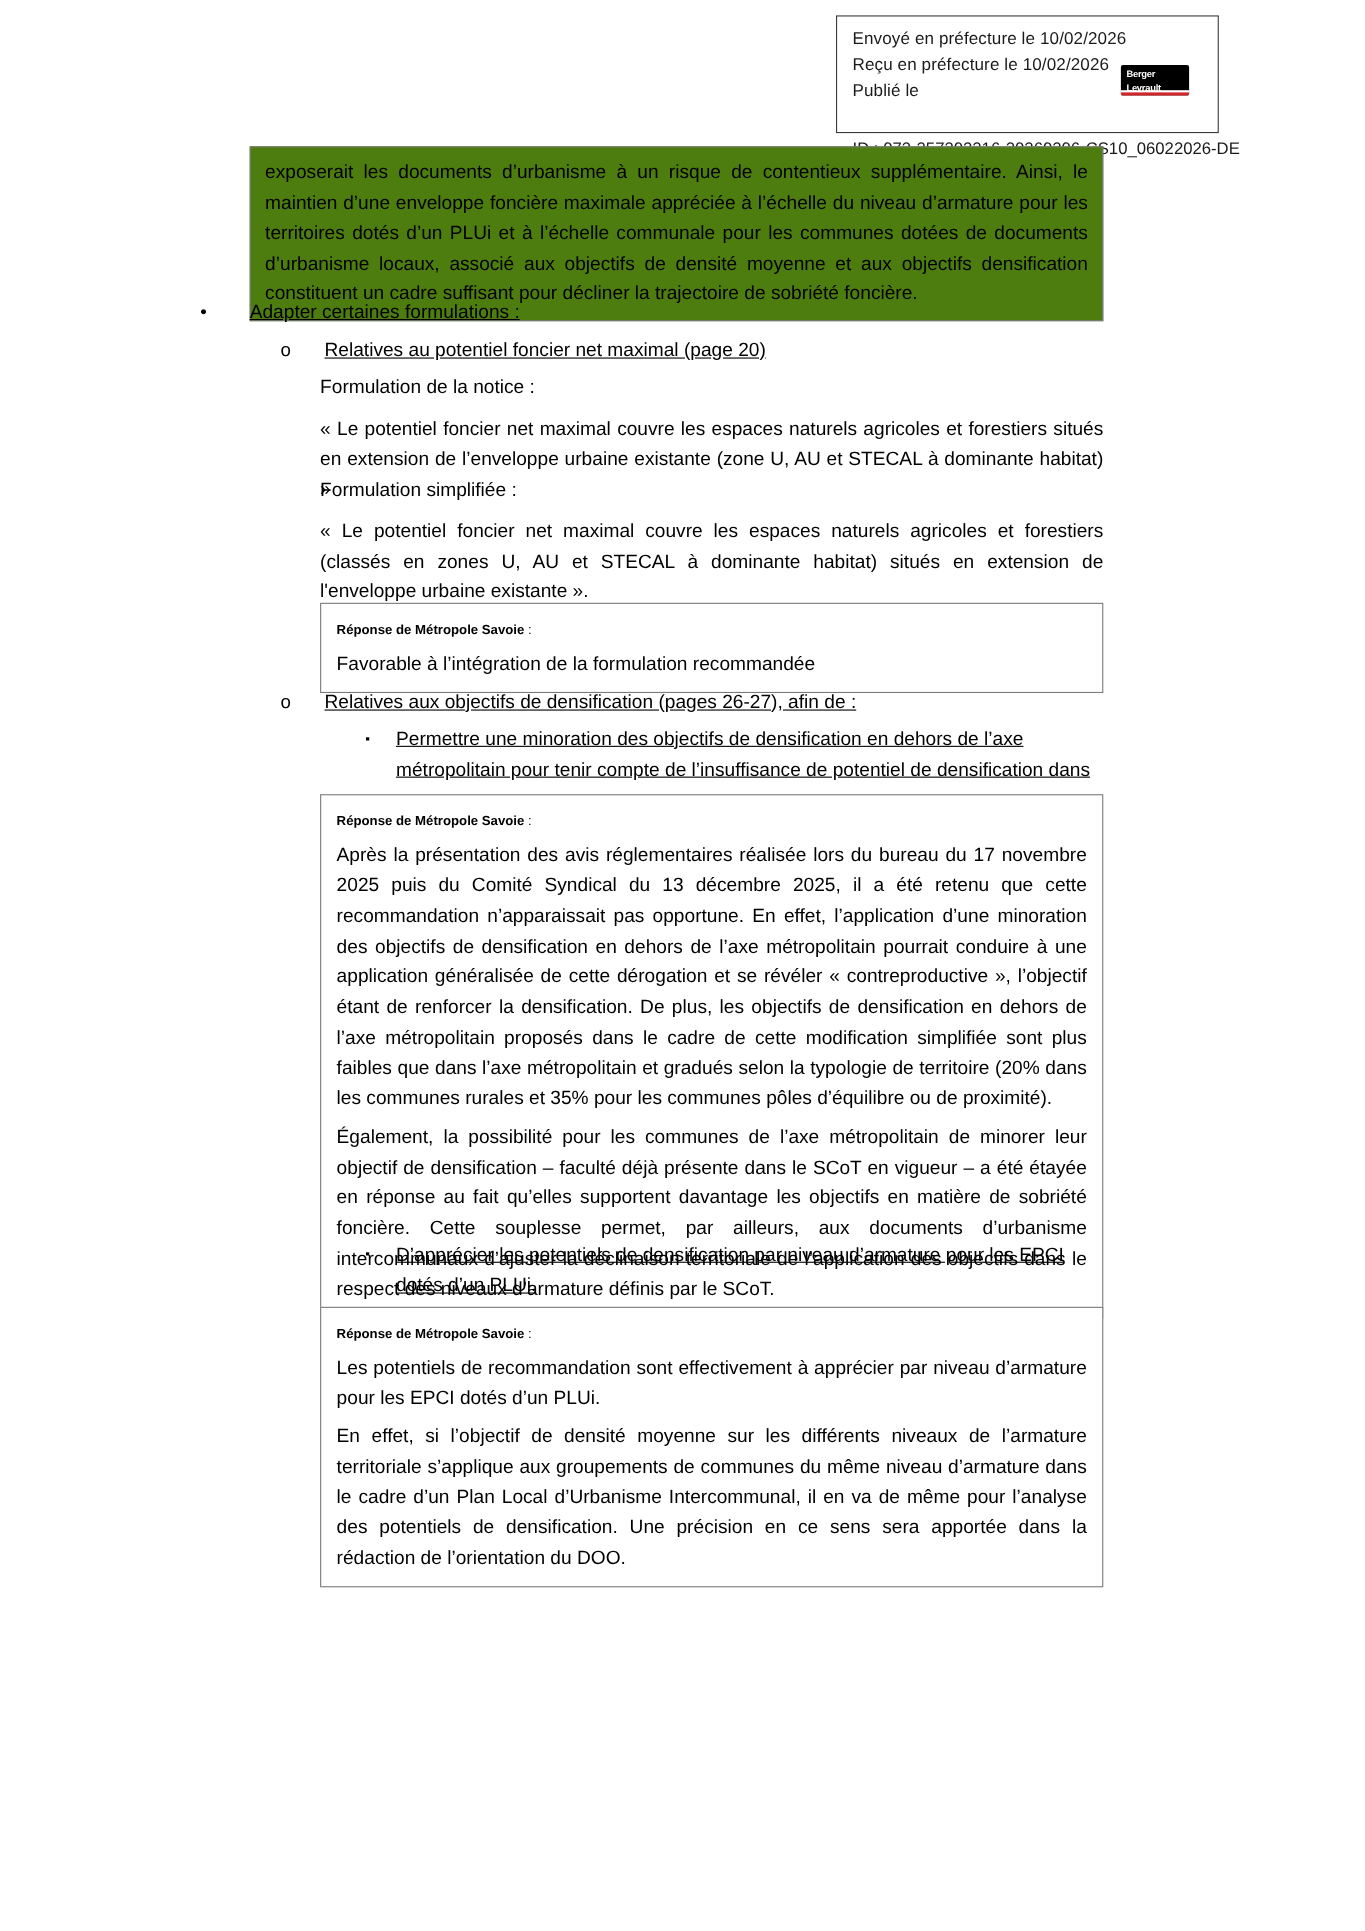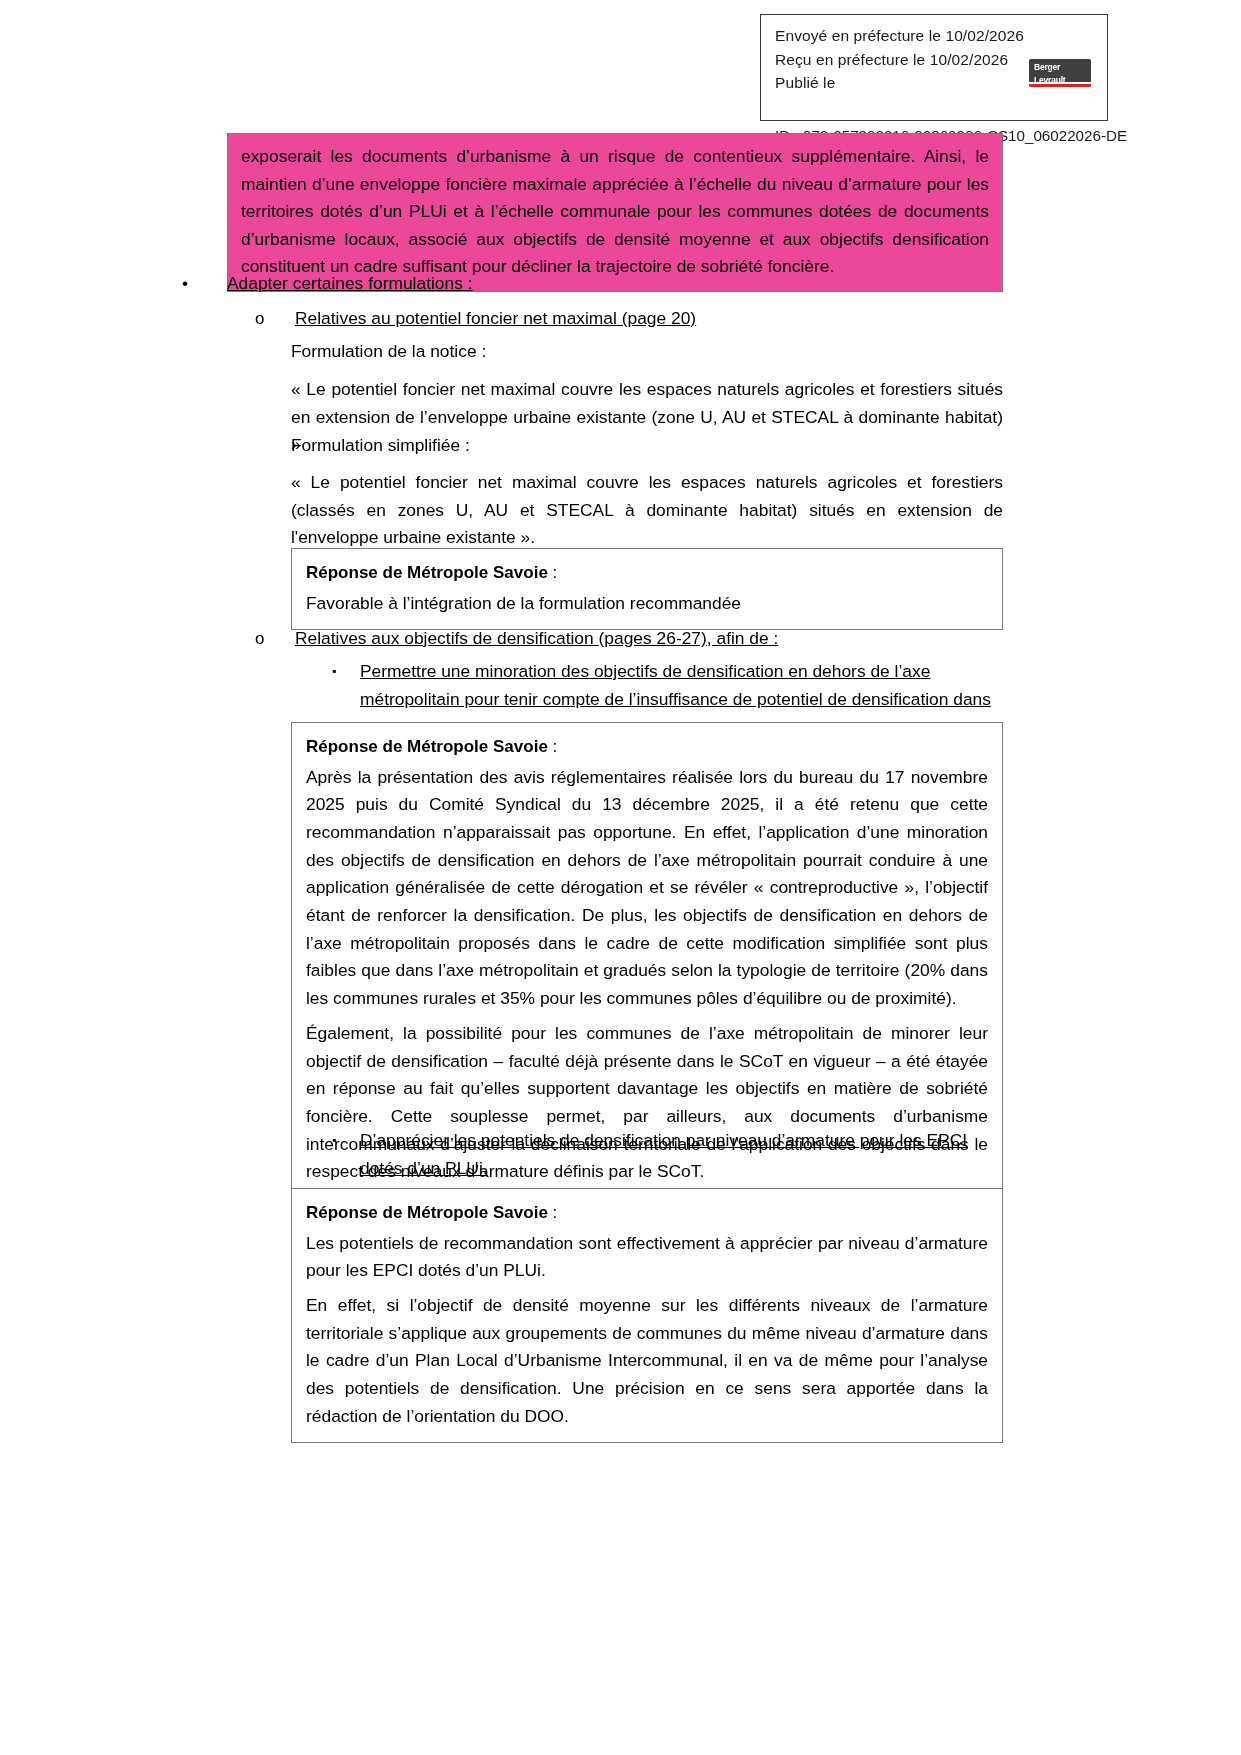--- a/index.html
+++ b/index.html
@@ -43,25 +43,25 @@
   }
   .stamp-id {
     font-size: 15.2px;
     line-height: 23px;
     color: #1a1a1a;
     white-space: nowrap;
     margin-top: 29px;
   }
   .bl-logo {
     position: absolute;
-    right: 16px;
+    right: 26px;
     top: 44px;
     width: 62px;
     height: 28px;
-    background: #404040;
+    background: #000000;
     border-radius: 2px;
     overflow: hidden;
   }
   .bl-logo .bl-txt {
     display: block;
     color: #ffffff;
     font-family: "Liberation Sans", sans-serif;
     font-weight: bold;
     font-size: 8.5px;
     line-height: 10px;
@@ -91,21 +91,21 @@
     line-height: 27.5px;
     text-align: justify;
     color: #000;
   }
 
   
   .boxed {
     position: absolute;
     box-sizing: border-box;
     border: 1.2px solid #7a7a7a;
-    background: #ec4899;
+    background: #4d7c0f;
     padding: 9px 13px 10px 13px;
   }
   .box-top {
     left: 200px;
     top: 133px;
     width: 776px;
   }
 
   .bullet-row {
     position: absolute;
@@ -133,21 +133,21 @@
   }
 
   .resp-box {
     position: absolute;
     box-sizing: border-box;
     border: 1.2px solid #7a7a7a;
     background: #ffffff;
     padding: 10px 14px 11px 14px;
   }
   .resp-title {
-    font-size: 17px;
+    font-size: 12px;
     line-height: 27.5px;
     margin-bottom: 3px;
   }
   .resp-title b {
     font-weight: bold;
   }
   .resp-para {
     font-size: 17.4px;
     line-height: 27.7px;
     text-align: justify;

